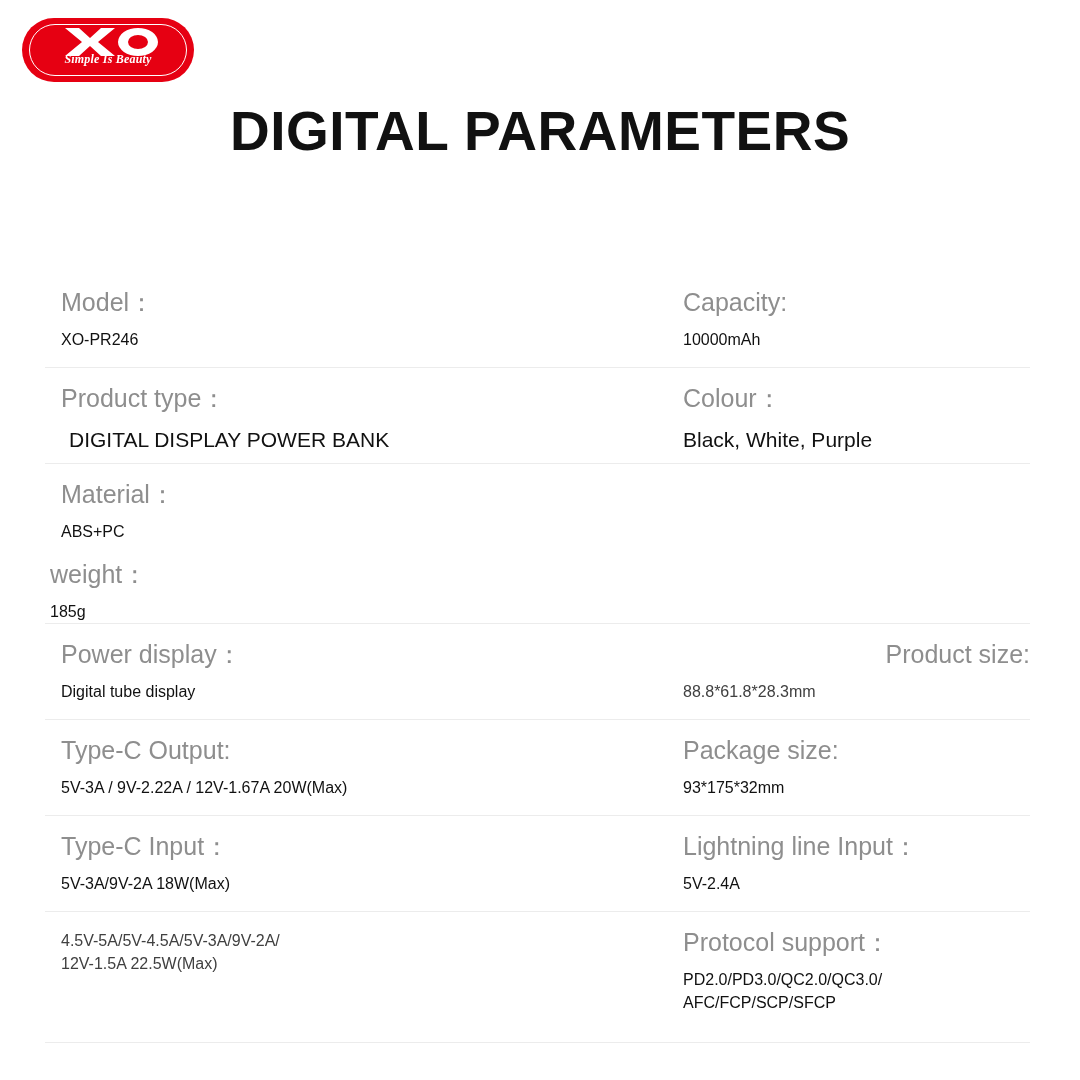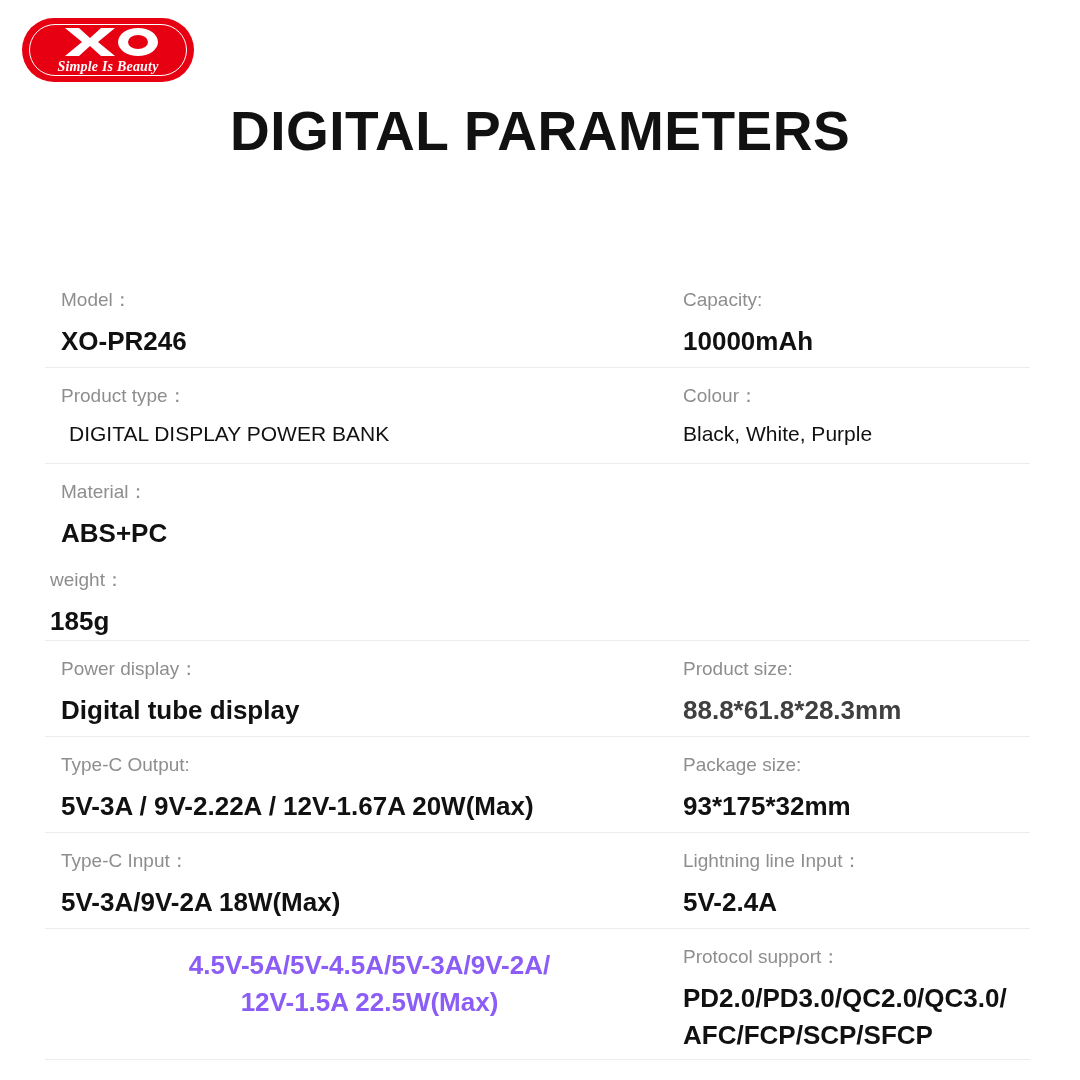--- a/index.html
+++ b/index.html
@@ -52,27 +52,27 @@
   .logo-mark {
     position: absolute;
     left: 0; right: 0;
     top: 5px;
     height: 34px;
     z-index: 2;
   }
   .logo-tagline {
     position: absolute;
     left: 0; right: 0;
-    bottom: 7px;
+    bottom: 15px;
     text-align: center;
     color: #ffffff;
     font-family: "Liberation Serif", serif;
     font-style: italic;
     font-weight: 700;
-    font-size: 14px;
+    font-size: 12px;
     letter-spacing: 0.2px;
     z-index: 2;
     white-space: nowrap;
   }
 
   
   .page-title {
     position: absolute;
     top: 99px;
     left: 0;
@@ -99,31 +99,31 @@
   }
   .spec-row.tall { min-height: 96px; }
   .spec-row.extra { min-height: 131px; }
   .spec-cell {
     box-sizing: border-box;
     padding-top: 18px;
   }
   .spec-cell.left  { width: 633px; padding-left: 16px; }
   .spec-cell.right { width: 352px; padding-left: 5px; }
   .spec-label {
-    font-size: 19px;
+    font-size: 25px;
     color: #8e8e8e;
     font-weight: 400;
     line-height: 1.0;
     margin-bottom: 14px;
     white-space: nowrap;
   }
   .spec-value {
-    font-size: 26px;
+    font-size: 16px;
     color: #111111;
-    font-weight: 700;
+    font-weight: 400;
     line-height: 1.42;
     white-space: pre-line;
   }
   .spec-value.regular { font-weight: 400; font-size: 21px; }
 </style>
 </head>
 <body style="--brand: #e60012;">
 
 <div class="logo-wrap">
   <div class="logo-badge" style="background: rgb(230, 0, 18);"></div>
@@ -172,21 +172,21 @@
         <div class="spec-label" style="color: rgb(142, 142, 142);">weight：</div>
         <div class="spec-value" style="color: rgb(17, 17, 17);">185g</div>
       </div>
     </div>
     <div class="spec-row tall" style="border-bottom-color: rgb(236, 236, 236);">
       <div class="spec-cell left">
         <div class="spec-label" style="color: rgb(142, 142, 142);">Power display：</div>
         <div class="spec-value" style="color: rgb(17, 17, 17);">Digital tube display</div>
       </div>
       <div class="spec-cell right">
-        <div class="spec-label" style="color: rgb(142, 142, 142);">Product size:</div>
+        <div class="spec-label" style="color: rgb(142, 142, 142); text-align: right;">Product size:</div>
         <div class="spec-value" style="color: #404040;">88.8*61.8*28.3mm</div>
       </div>
     </div>
     <div class="spec-row tall" style="border-bottom-color: rgb(236, 236, 236);">
       <div class="spec-cell left">
         <div class="spec-label" style="color: rgb(142, 142, 142);">Type-C Output:</div>
         <div class="spec-value" style="color: rgb(17, 17, 17);">5V-3A / 9V-2.22A / 12V-1.67A  20W(Max)</div>
       </div>
       <div class="spec-cell right">
         <div class="spec-label" style="color: rgb(142, 142, 142);">Package size:</div>
@@ -198,21 +198,21 @@
         <div class="spec-label" style="color: rgb(142, 142, 142);">Type-C Input：</div>
         <div class="spec-value" style="color: rgb(17, 17, 17);">5V-3A/9V-2A  18W(Max)</div>
       </div>
       <div class="spec-cell right">
         <div class="spec-label" style="color: rgb(142, 142, 142);">Lightning line Input：</div>
         <div class="spec-value" style="color: rgb(17, 17, 17);">5V-2.4A</div>
       </div>
     </div>
     <div class="spec-row extra" style="border-bottom-color: rgb(236, 236, 236);">
       <div class="spec-cell left">
-        <div class="spec-value" style="color: #8b5cf6; text-align: center;">4.5V-5A/5V-4.5A/5V-3A/9V-2A/
+        <div class="spec-value" style="color: #404040;">4.5V-5A/5V-4.5A/5V-3A/9V-2A/
 12V-1.5A  22.5W(Max)</div>
       </div>
       <div class="spec-cell right">
         <div class="spec-label" style="color: rgb(142, 142, 142);">Protocol support：</div>
         <div class="spec-value" style="color: rgb(17, 17, 17);">PD2.0/PD3.0/QC2.0/QC3.0/
 AFC/FCP/SCP/SFCP</div>
       </div>
     </div>
   </div>
 

